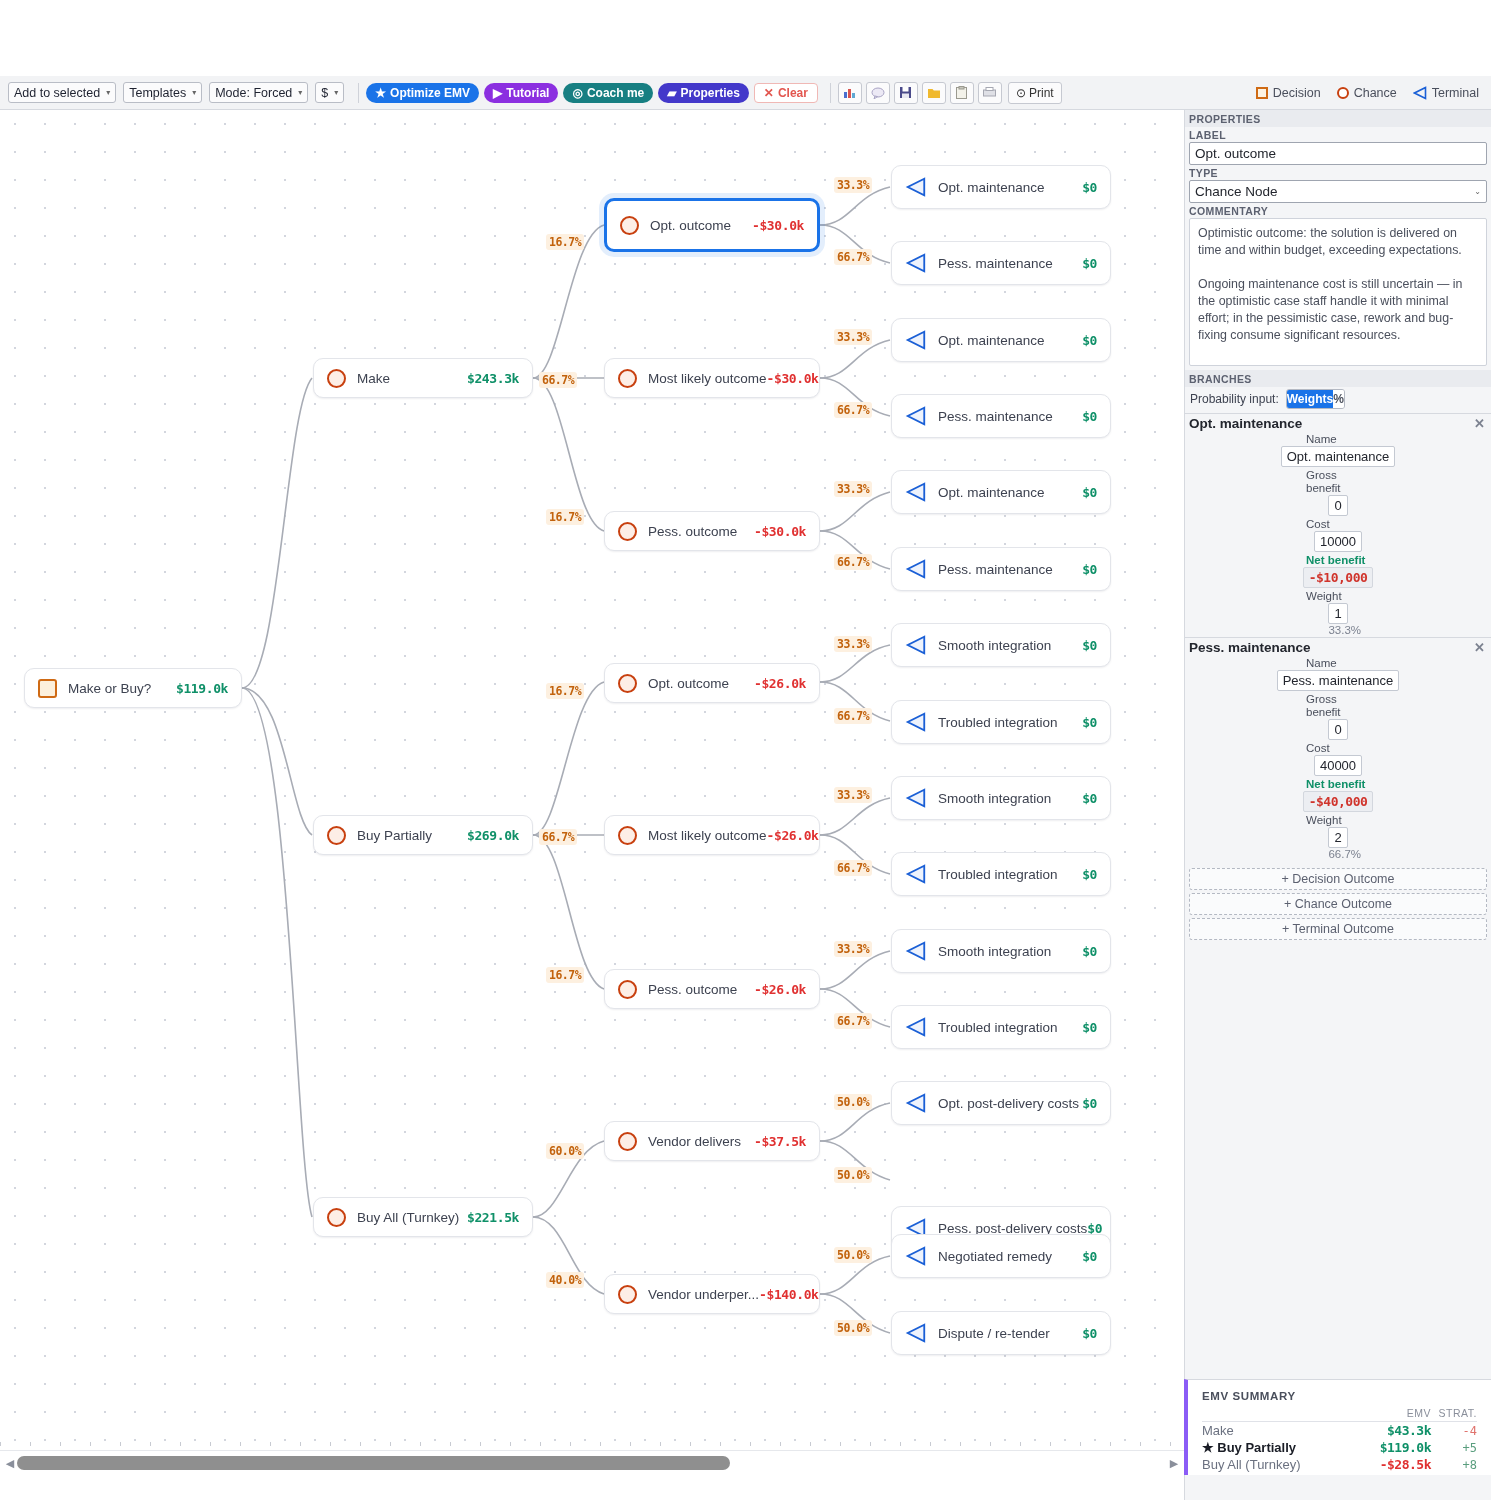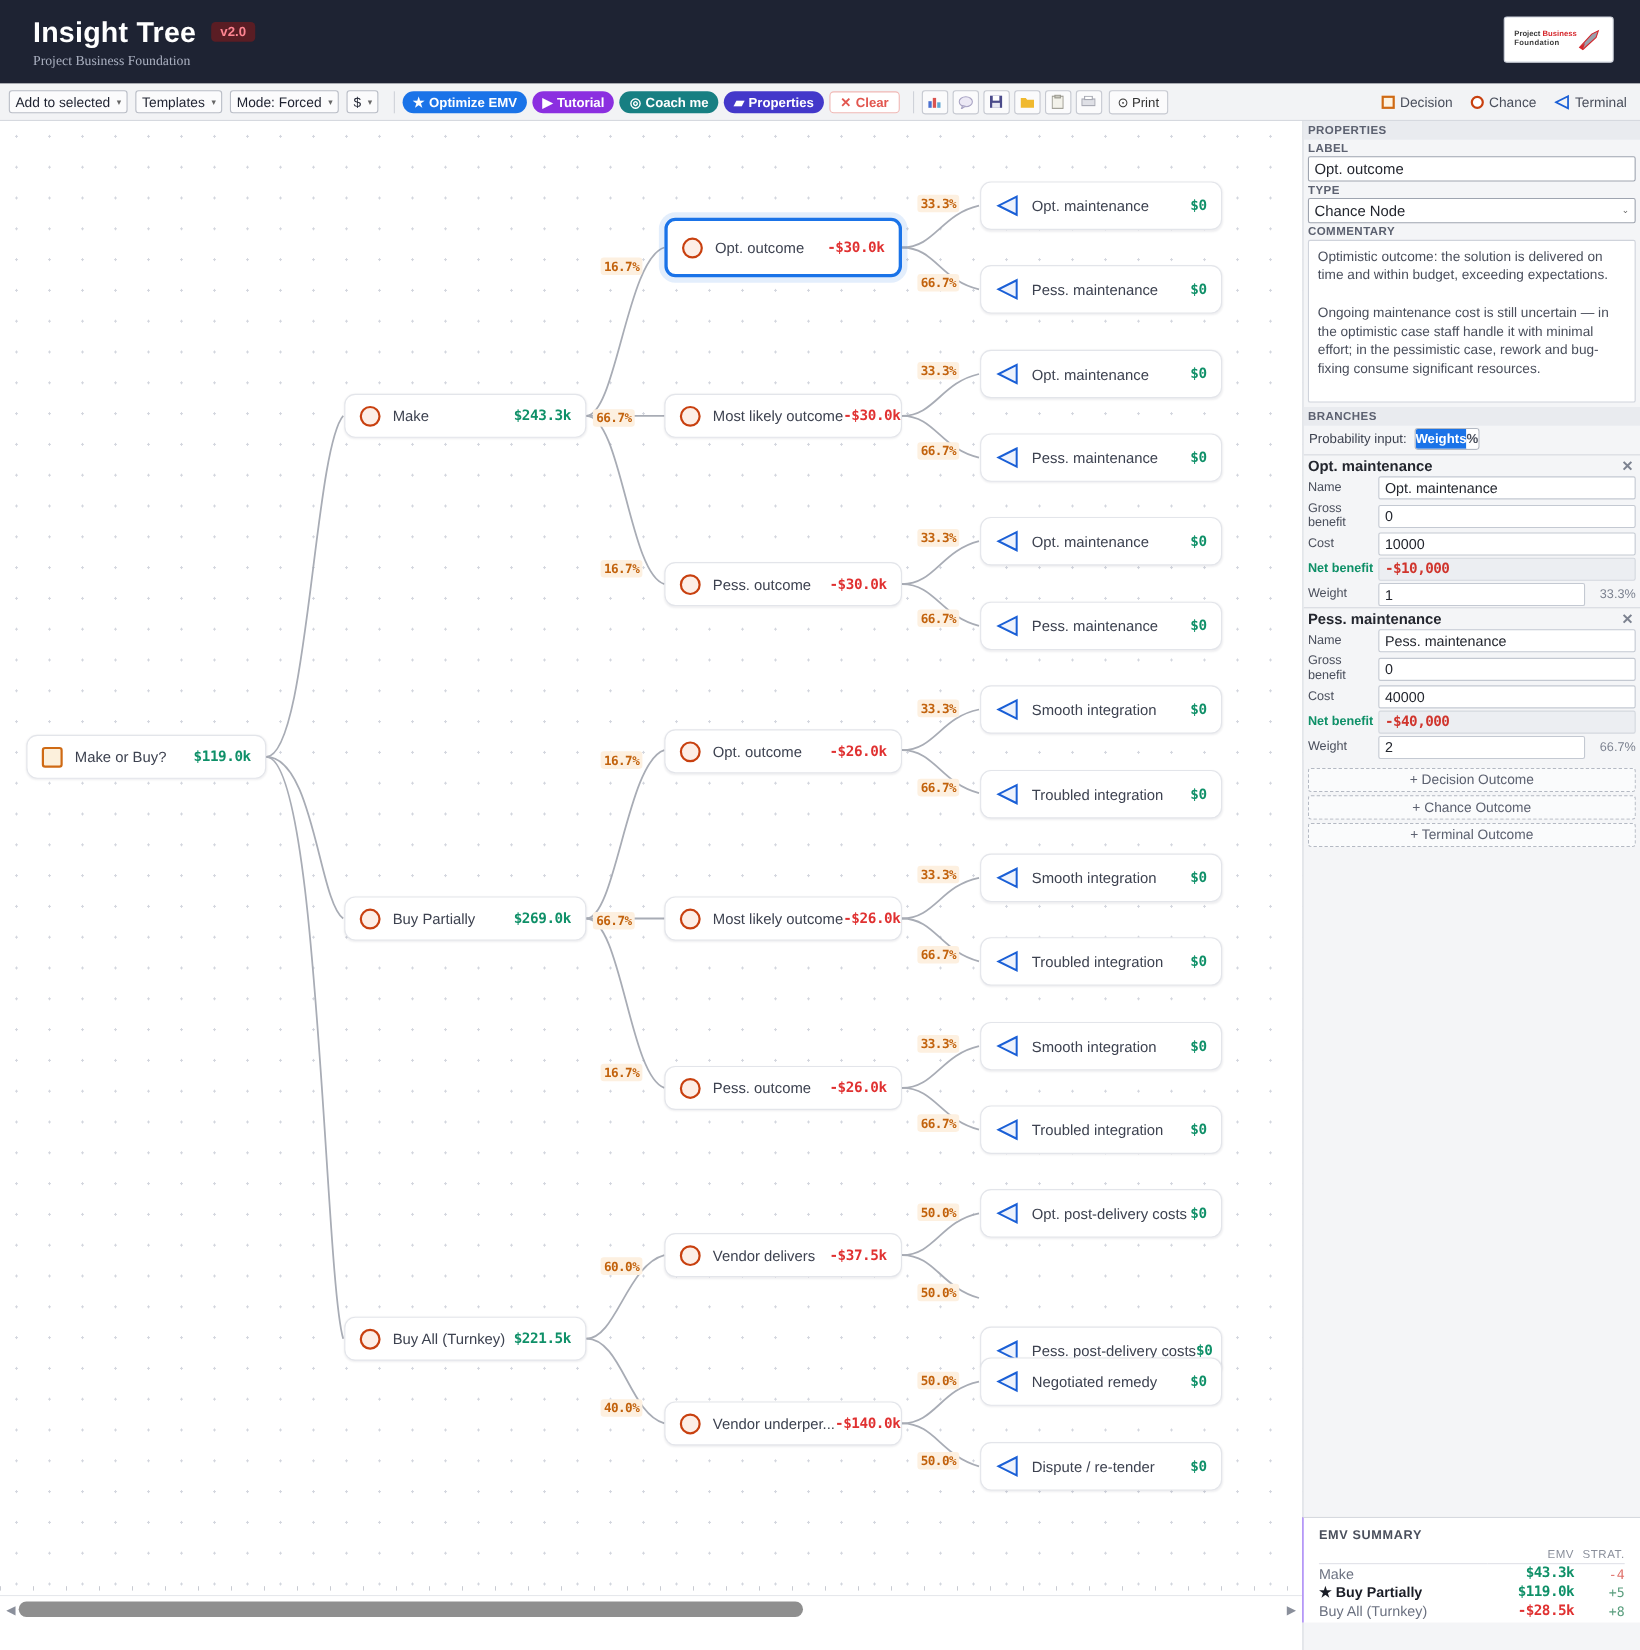--- a/index.html
+++ b/index.html
@@ -170,21 +170,21 @@
   .seg .off { background: #fff; color: #4a4f5c; }
 
   .branch {
     border-top: 1px solid #d6d9df; background: #f4f5f7;
   }
   .branch-title {
     display: flex; align-items: center; justify-content: space-between;
     padding: 2px 6px 1px 4px; font-size: 13.5px; font-weight: bold; color: #23262e;
   }
   .branch-x { color: #7c8290; font-size: 13px; }
-  .frow { display: flex; align-items: center; padding: 1px 4px; }
+  .frow { display: flex; align-items: center; padding: 1px 4px; flex-direction: column; }
   .fkey { width: 64px; font-size: 11.5px; color: #4a4f5c; line-height: 13px; }
   .fkey.net { color: #0f9068; font-weight: bold; }
   .fval {
     flex: 1; background: #fff; border: 1px solid #c4c9d2; border-radius: 2px;
     font-size: 13px; color: #23262e; padding: 2px 5px;
     font-family: "Liberation Sans", sans-serif;
   }
   .fval.ro {
     background: #eceef2; border-color: #d3d7de; color: #d0342c; font-weight: bold;
     font-family: "DejaVu Sans Mono", monospace; letter-spacing: -.5px;
@@ -192,21 +192,21 @@
   .fpct { width: 46px; text-align: right; font-size: 11.5px; color: #7c8290; }
   .addbtn {
     margin: 3px 4px 0 4px; border: 1px dashed #b4b9c3; border-radius: 3px;
     background: #fafbfc; text-align: center; font-size: 12.5px; color: #5c6170;
     padding: 3px 0;
   }
 
   
   .emvsum {
     position: absolute; left: 1184px; bottom: 25px; width: 307px; height: 96px;
-    background: #fff; border-top: 1px solid #d6d9df; border-left: 1px solid #8b5cf6;
+    background: #fff; border-top: 1px solid #d6d9df; border-left: 4px solid #8b5cf6;
     padding: 10px 14px;
   }
   .emv-h { font-size: 11.5px; font-weight: bold; color: #4a4f5c; letter-spacing: .6px; }
   .emv-tbl { width: 100%; border-collapse: collapse; margin-top: 4px; }
   .emv-tbl th {
     font-size: 10.5px; color: #8a8f9b; font-weight: normal; letter-spacing: .5px;
     text-align: right; padding: 1px 0 2px 0; border-bottom: 1px solid #e0e2e8;
   }
   .emv-tbl th.l { text-align: left; }
   .emv-tbl td { font-size: 13px; padding: 1px 0; }
@@ -243,39 +243,20 @@
     background-image: repeating-linear-gradient(to right, #c8cbd2 0 1px, transparent 1px 30px);
     background-position: 0 0; background-size: 30px 4px; background-repeat: repeat-x;
     border-bottom: 1px solid #fff;
   }
 </style>
 </head>
 <body>
 
 <div id="app">
 
-  <div class="header">
-    <div class="brand">
-      <div class="brand-row">
-        <div class="brand-title">Insight Tree</div>
-        <div class="brand-ver">v2.0</div>
-      </div>
-      <div class="brand-sub">Project Business Foundation</div>
-    </div>
-    <div class="logo-box">
-      <div class="logo-text">
-        <div class="logo-l1"><span>Project </span><em>Business</em></div>
-        <div class="logo-l2">Foundation</div>
-      </div>
-      <svg width="24" height="22" viewBox="0 0 24 22">
-        <path d="M3 18 L14 6 L20 3 L18 9 L6 20 Z" fill="#9aa0ab" stroke="#d5262b" stroke-width="1"></path>
-        <path d="M6 20 L3 18 L8 14 Z" fill="#d5262b"></path>
-      </svg>
-    </div>
-  </div>
 
   <div class="toolbar">
     <div class="tb-select">
       <span>Add to selected</span>
       <span class="caret">▾</span>
     </div>
     <div class="tb-select">
       <span>Templates</span>
       <span class="caret">▾</span>
     </div>

